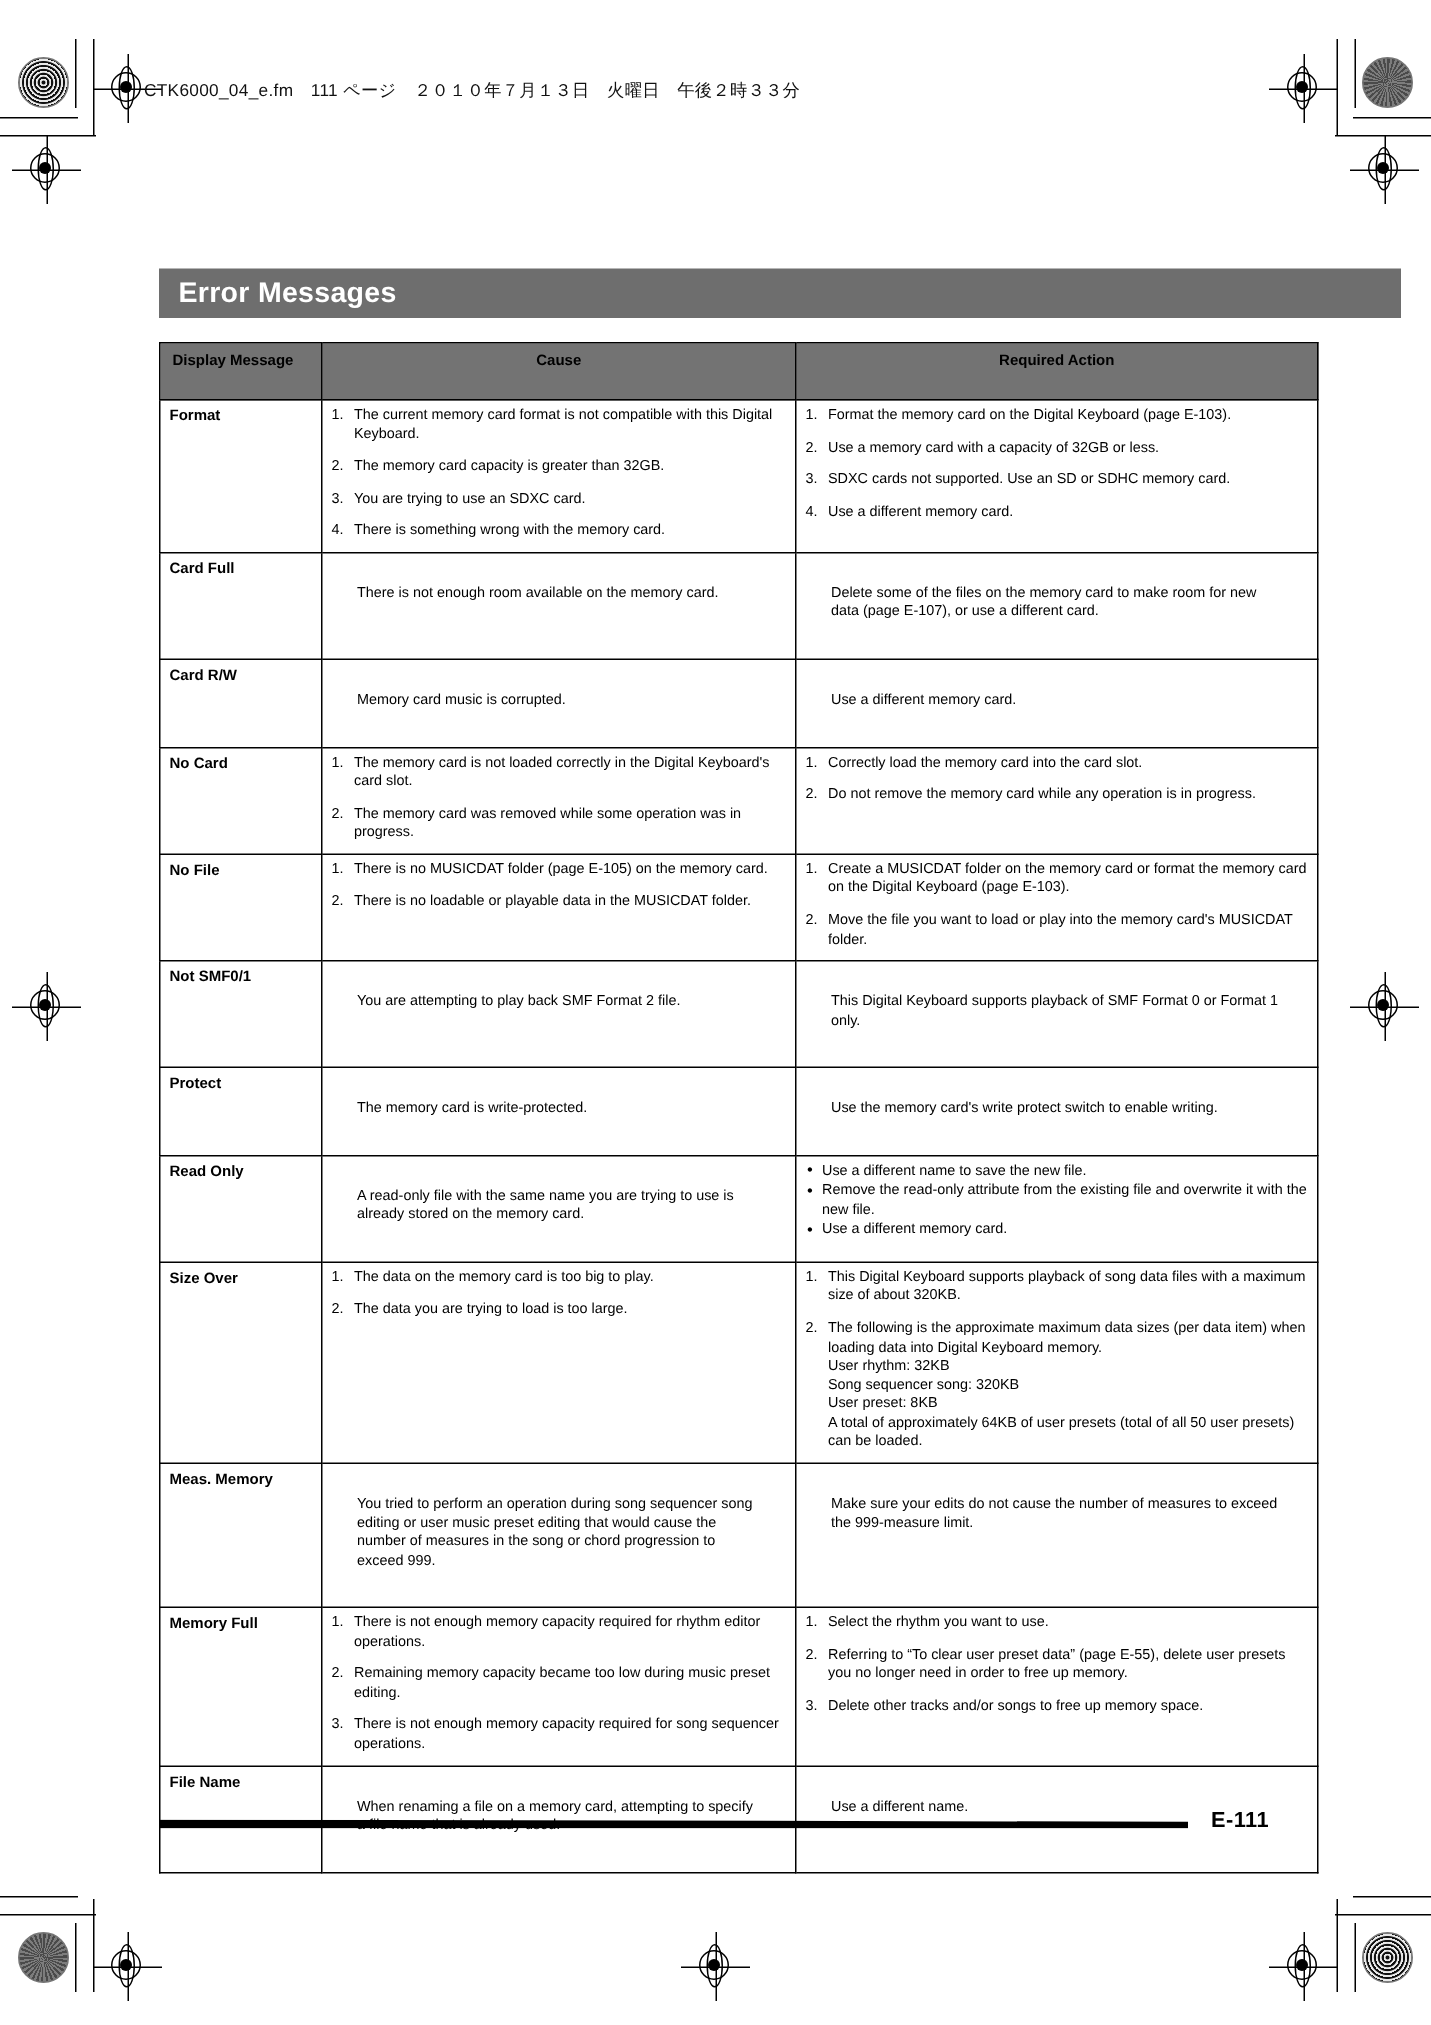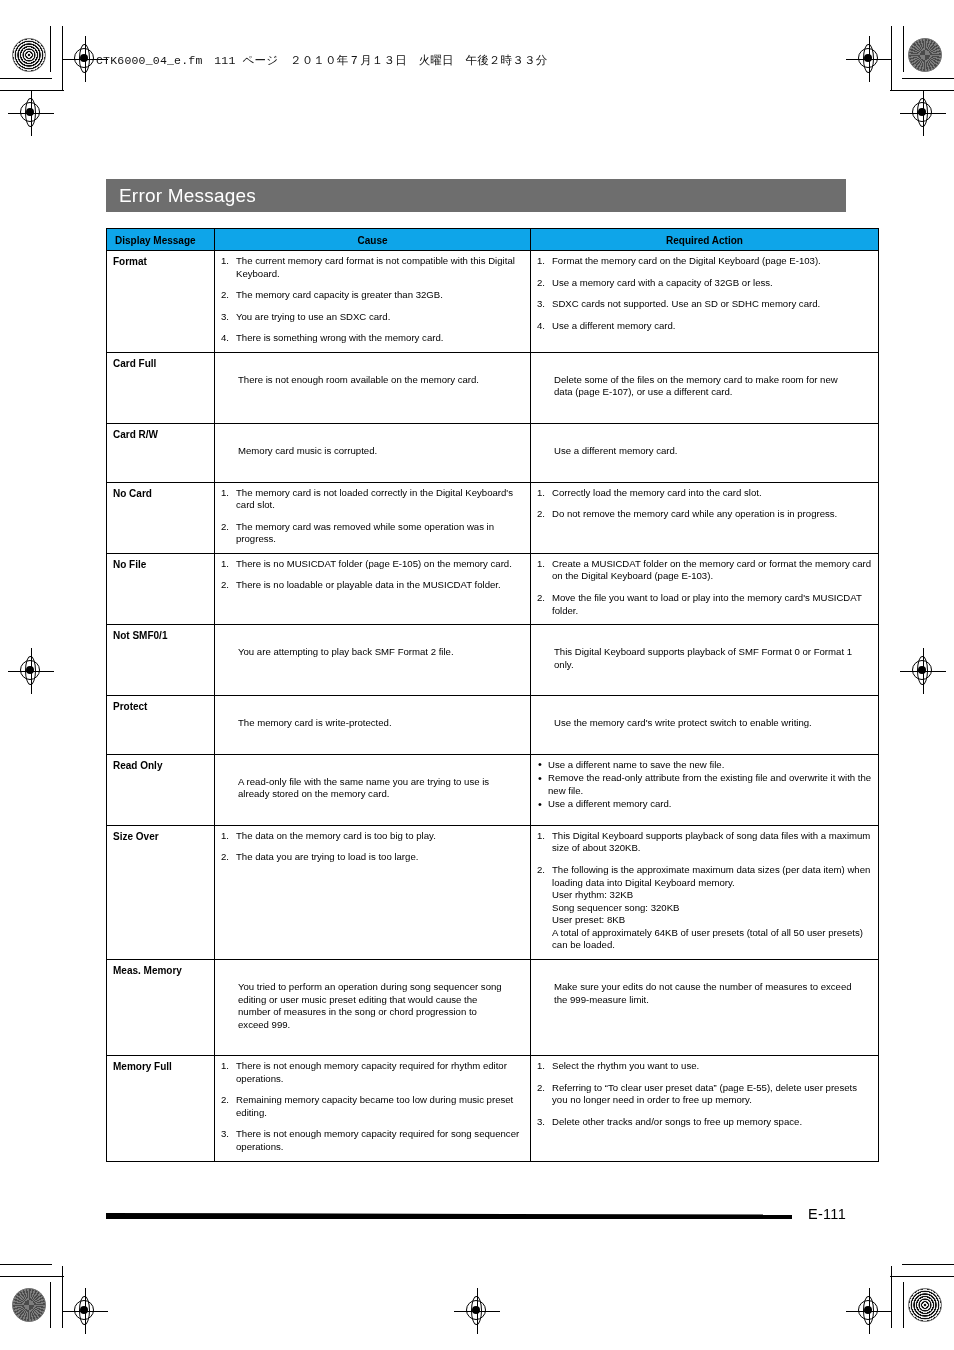--- a/index.html
+++ b/index.html
@@ -79,21 +79,21 @@
     background: #000;
   }
   .crop-h { height: 1px; }
   .crop-v { width: 1px; }
 
   
   .fileline {
     position: absolute;
     left: 96px;
     top: 53px;
-    font-family: Liberation Mono, monospace;
+    font-family: Liberation Sans, sans-serif;
     font-size: 11.5px;
     letter-spacing: 0.2px;
     color: #111;
     white-space: nowrap;
   }
 
   
   .runhead {
     position: absolute;
     left: 106px;
@@ -166,26 +166,26 @@
     right: 0; top: 0;
     width: 3px; height: 25px;
     background: #000;
   }
 
   
   .banner {
     position: absolute;
     left: 106px;
     top: 179px;
-    width: 740px;
+    width: 828px;
     height: 33px;
     background: #6e6e6e;
     color: #ffffff;
     font-size: 19px;
-    font-weight: normal;
+    font-weight: bold;
     line-height: 33px;
     padding-left: 13px;
     box-sizing: border-box;
     letter-spacing: 0.2px;
   }
 
   
   table.errtable {
     position: absolute;
     left: 106px;
@@ -197,25 +197,25 @@
     line-height: 1.31;
   }
   table.errtable th,
   table.errtable td {
     border: 1px solid #000;
     vertical-align: top;
     padding: 4px 6px 7px 6px;
     box-sizing: border-box;
   }
   table.errtable thead th {
-    background: #0ea5e9;
+    background: #737373;
     text-align: center;
     font-size: 10px;
     font-weight: bold;
-    padding: 5px 4px 3px 4px;
+    padding: 5px 4px 19px 4px;
     vertical-align: middle;
   }
   th.col-msg { width: 108px; text-align: left !important; padding-left: 8px !important; }
   th.col-cause { width: 316px; }
   th.col-action { width: 348px; }
 
   td.msg {
     font-weight: bold;
     font-size: 10px;
     padding-left: 8px;
@@ -261,21 +261,21 @@
     clip-path: polygon(0 0, 100% 0, 100% 100%, 0 100%);
   }
   .footrule.taper {
     clip-path: polygon(0 0, 100% 25%, 100% 100%, 0 100%);
   }
   .pagenum {
     position: absolute;
     right: 108px;
     top: 1206px;
     font-size: 14.5px;
-    font-weight: normal;
+    font-weight: bold;
     letter-spacing: 0.3px;
   }
 </style>
 </head>
 <body>
 
 <div>
 
   <div class="halftone" style="left:12px; top:38px;"></div>
   <div class="crop-v" style="left:50px; top:26px; height:46px;"></div>
@@ -523,17 +523,26 @@
           </ul>
         </td>
         <td>
           <ul class="num-list">
             <li><span class="n">1.</span>Select the rhythm you want to use.</li>
             <li><span class="n">2.</span>Referring to “To clear user preset data” (page E-55), delete user presets you no longer need in order to free up memory.</li>
             <li><span class="n">3.</span>Delete other tracks and/or songs to free up memory space.</li>
           </ul>
         </td>
       </tr>
+      <tr>
+        <td class="msg">File Name</td>
+        <td>
+          <p class="plain">When renaming a file on a memory card, attempting to specify a file name that is already used.</p>
+        </td>
+        <td>
+          <p class="plain">Use a different name.</p>
+        </td>
+      </tr>
     </tbody>
 </table>
 
 <div class="footrule taper"></div>
 <div class="pagenum">E-111</div>
 
 </body></html>

